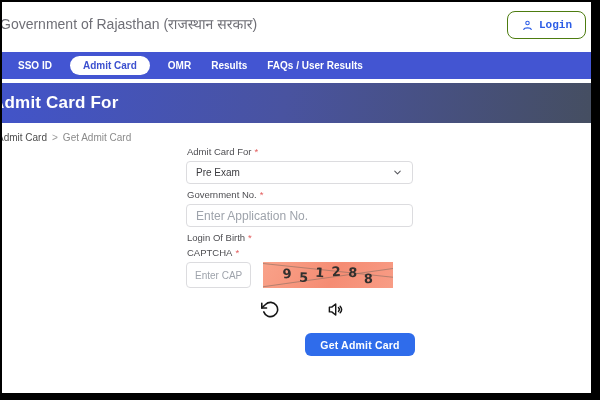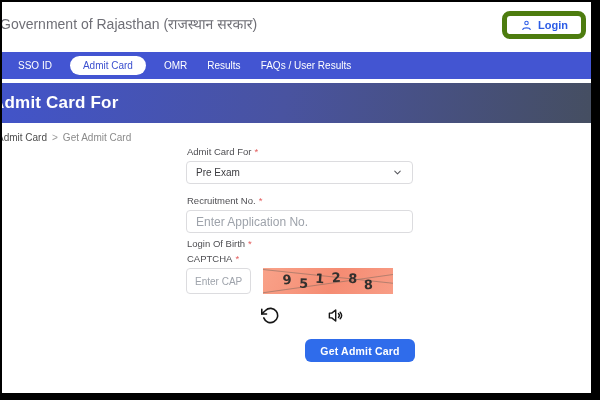--- a/index.html
+++ b/index.html
@@ -7,26 +7,26 @@
           font-family:"Liberation Sans",sans-serif;}
   .page{position:absolute;left:2px;top:2px;width:589px;height:391px;background:#fff;overflow:hidden;}
 
   
   header{height:50px;display:flex;justify-content:space-between;align-items:flex-start;
          padding:9px 5px 0 0;box-sizing:border-box;background:#fff;}
   .brand{margin-left:-2px;}
   .brand-title{font-size:13.5px;font-weight:bold;color:#1b1b22;letter-spacing:.1px;}
   .brand-sub{font-size:14px;color:#6f6f76;margin-top:3px;}
   .login-btn{display:flex;align-items:center;gap:5px;height:28px;padding:0 13px;
-             background:#fff;border:5px solid #4d7c0f;border-radius:8px;color:#2b5ce6;
-             font-size:11px;font-weight:600;font-family:Liberation Sans, sans-serif;cursor:pointer;}
+             background:#fff;border:1px solid #4d7c0f;border-radius:8px;color:#2b5ce6;
+             font-size:11px;font-weight:600;font-family:Liberation Mono, monospace;cursor:pointer;}
 
   
   nav{height:27px;background:#4355d2;display:flex;align-items:center;gap:16px;padding:0 14px;}
-  .nav-item{color:#fff;font-size:10px;font-weight:400;text-decoration:none;padding:3px 2px;
+  .nav-item{color:#fff;font-size:10px;font-weight:700;text-decoration:none;padding:3px 2px;
             white-space:nowrap;cursor:pointer;}
   .nav-item.active{background:#fff;color:#3c50cf;padding:4px 13px;border-radius:14px;}
 
   
   .banner{margin-top:4px;height:40px;display:flex;align-items:center;overflow:hidden;
           background:linear-gradient(98deg,#4254c9 0%,#4953a0 48%,#454e61 100%);}
   .banner h1{font-size:17px;font-weight:bold;color:#fff;margin:0 0 0 -10px;white-space:nowrap;
              letter-spacing:.2px;}
 
   
@@ -34,21 +34,21 @@
   .bc-1{color:#4c4c4c;}
   .bc-sep{color:#9a9a9a;}
   .bc-2{color:#8b8b8b;}
 
   
   .form{position:absolute;left:184px;top:144px;width:227px;}
   .f-label{font-size:9.5px;color:#4e4e52;line-height:12px;margin:0 0 3px 1px;}
   .req{color:#e35d5d;margin-left:3px;}
   .select-box{display:flex;align-items:center;justify-content:space-between;width:100%;height:23px;
               border:1px solid #dcdcdf;border-radius:4px;background:#fff;box-sizing:border-box;
-              padding:0 9px;font-size:10px;color:#3c3c40;margin-bottom:11px;cursor:pointer;}
+              padding:0 9px;font-size:10px;color:#3c3c40;margin-bottom:5px;cursor:pointer;}
   .text-input{display:block;width:100%;height:23px;border:1px solid #dcdcdf;border-radius:4px;
               box-sizing:border-box;padding:0 9px;font-size:12px;color:#3c3c40;margin-bottom:5px;
               font-family:inherit;outline:none;}
   .text-input::placeholder{color:#9ea3ab;}
 
   .captcha-row{display:flex;gap:12px;align-items:flex-start;}
   .captcha-input{width:65px;height:26px;border:1px solid #dcdcdf;border-radius:4px;box-sizing:border-box;
                  padding:0 8px;font-size:10px;color:#3c3c40;font-family:inherit;outline:none;flex:none;}
   .captcha-input::placeholder{color:#9ea3ab;}
   .captcha-img{position:relative;flex:none;width:130px;height:26px;overflow:hidden;
@@ -120,21 +120,21 @@
       <div class="select-box">
         <span>Pre Exam</span>
         <span style="display:inline-flex;">
           <svg width="11" height="11" viewBox="0 0 24 24" fill="none" stroke="#55565c" stroke-width="2.2" stroke-linecap="round" stroke-linejoin="round">
             <path d="M6 9l6 6 6-6"></path>
           </svg>
         </span>
       </div>
 
       <div class="f-label">
-        <span>Recruitment No.</span><span class="req">*</span>
+        <span>Government No.</span><span class="req">*</span>
       </div>
       <input class="text-input" type="text" placeholder="Enter Application No." style="">
 
       <div class="f-label">
         <span>Login Of Birth</span><span class="req">*</span>
       </div>
 
       <div class="f-label">
         <span>CAPTCHA</span><span class="req">*</span>
       </div>

